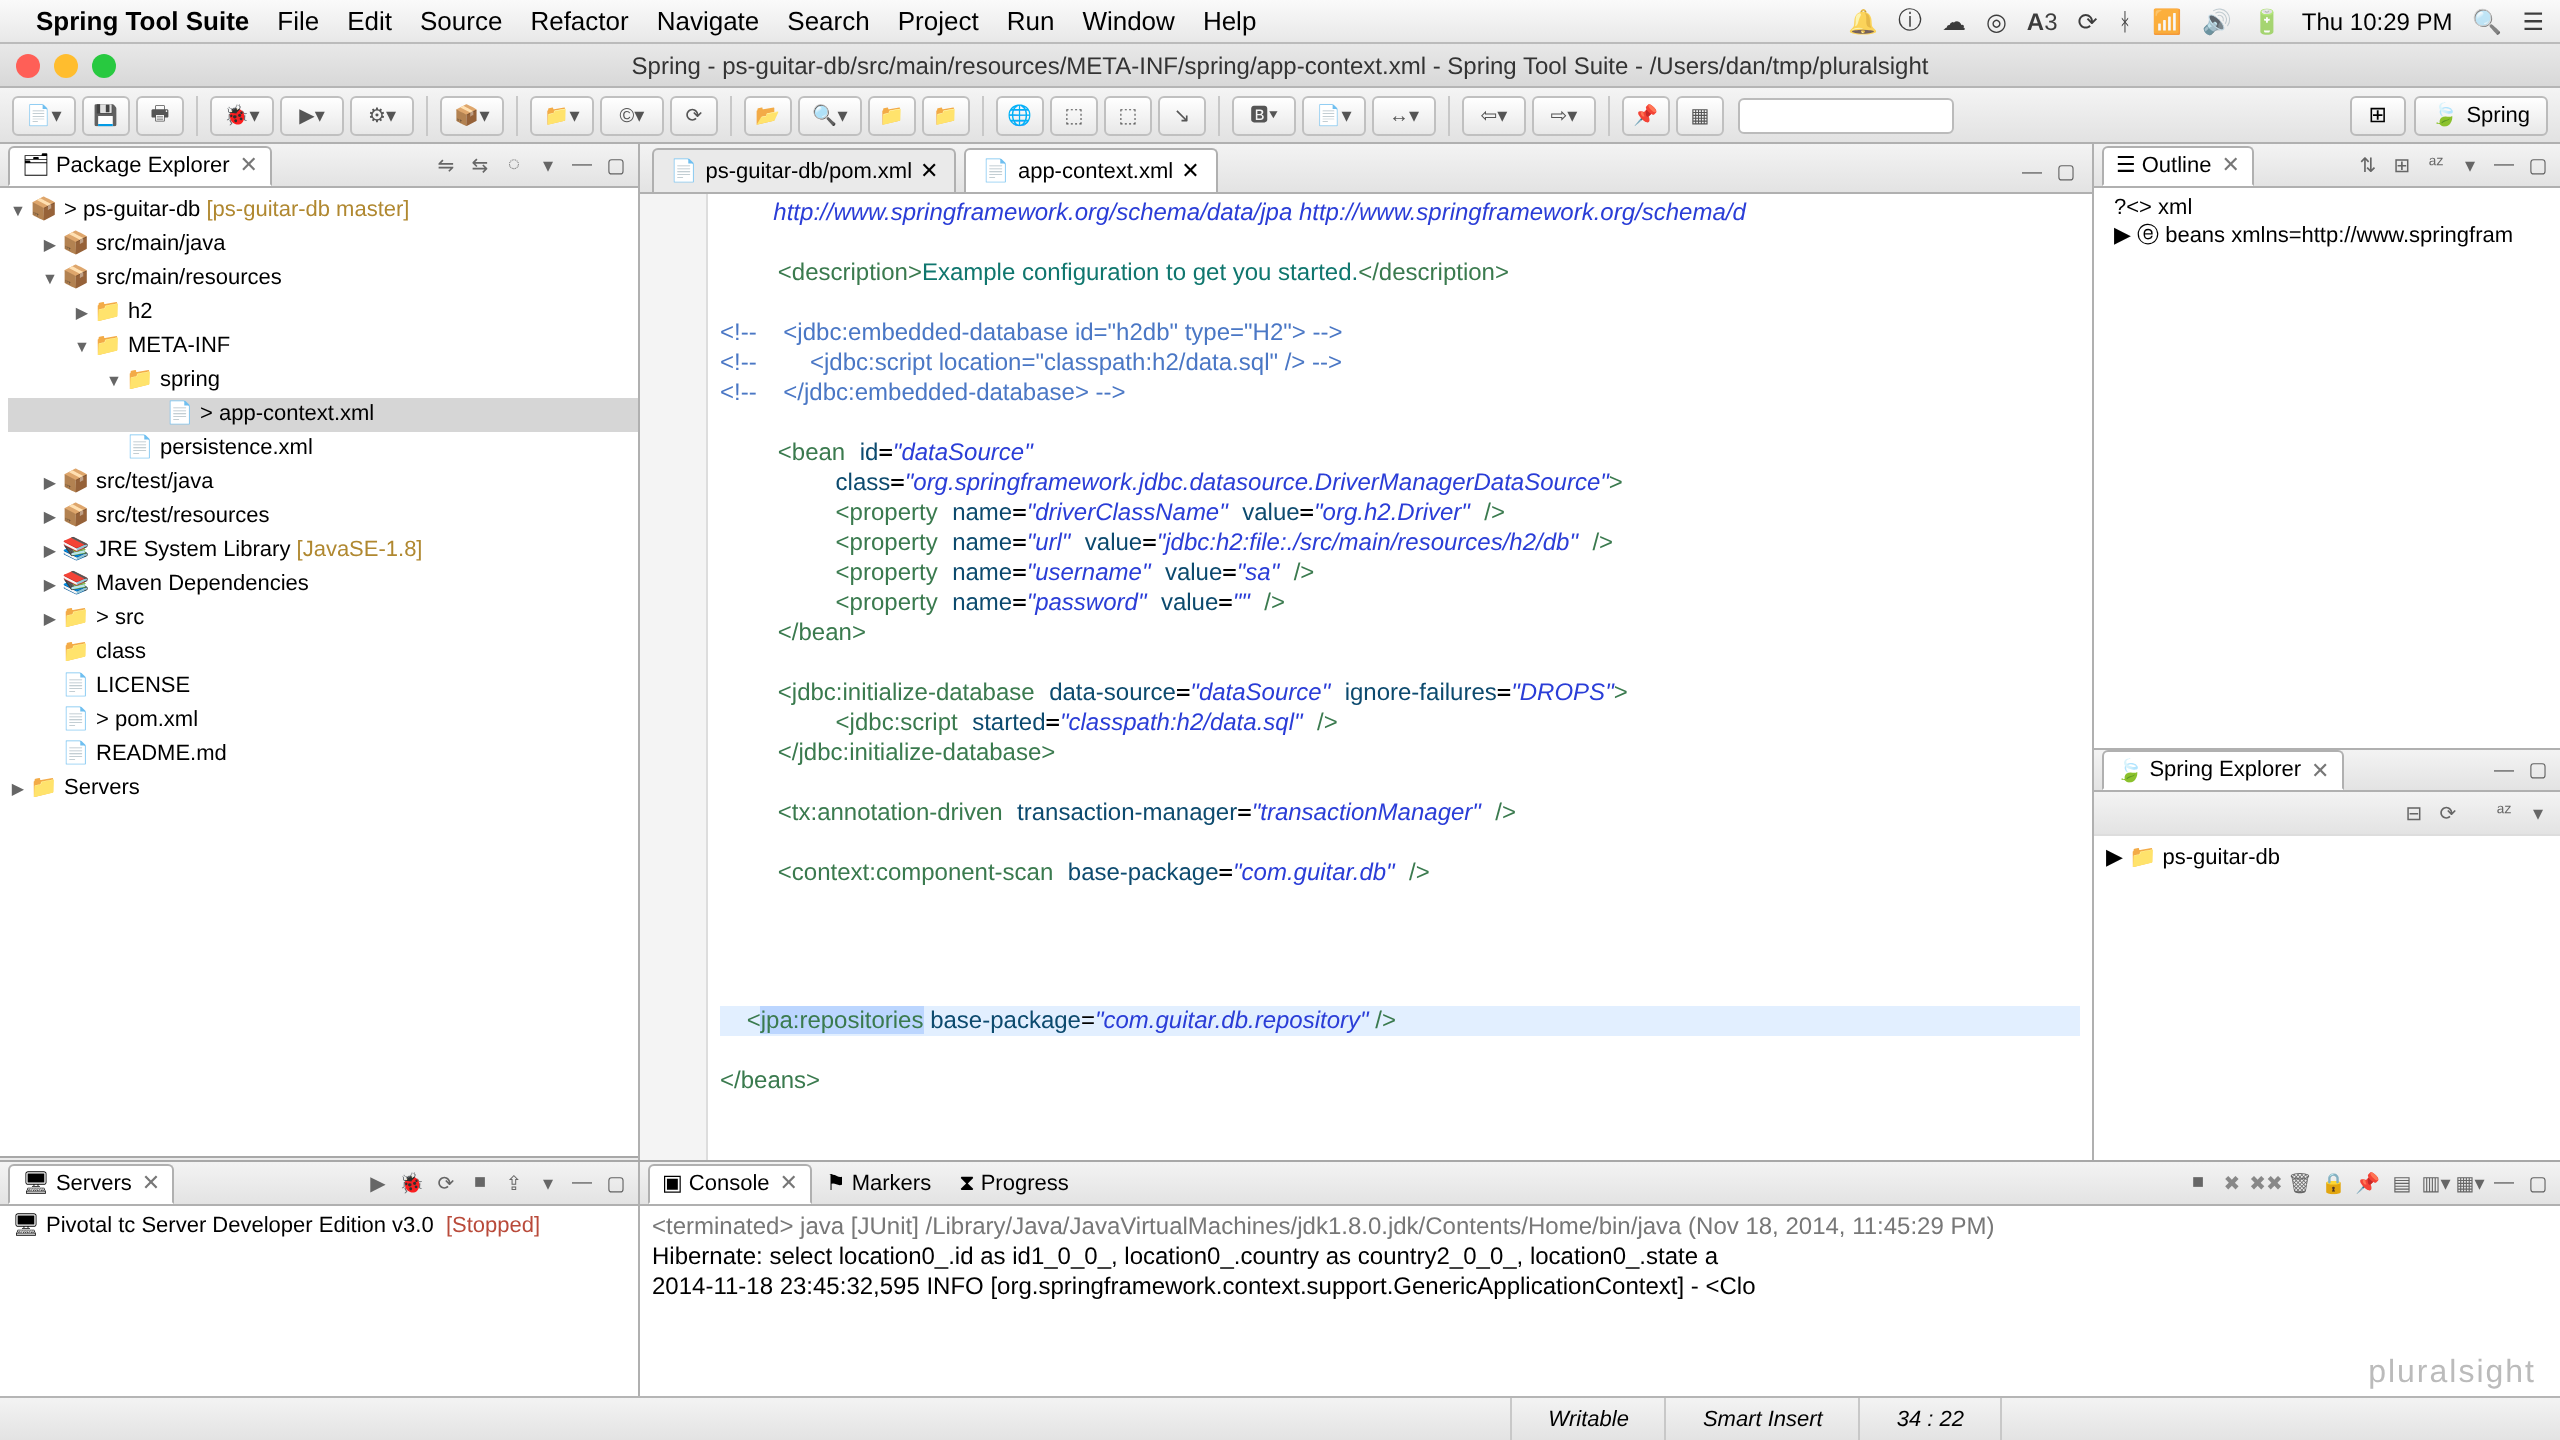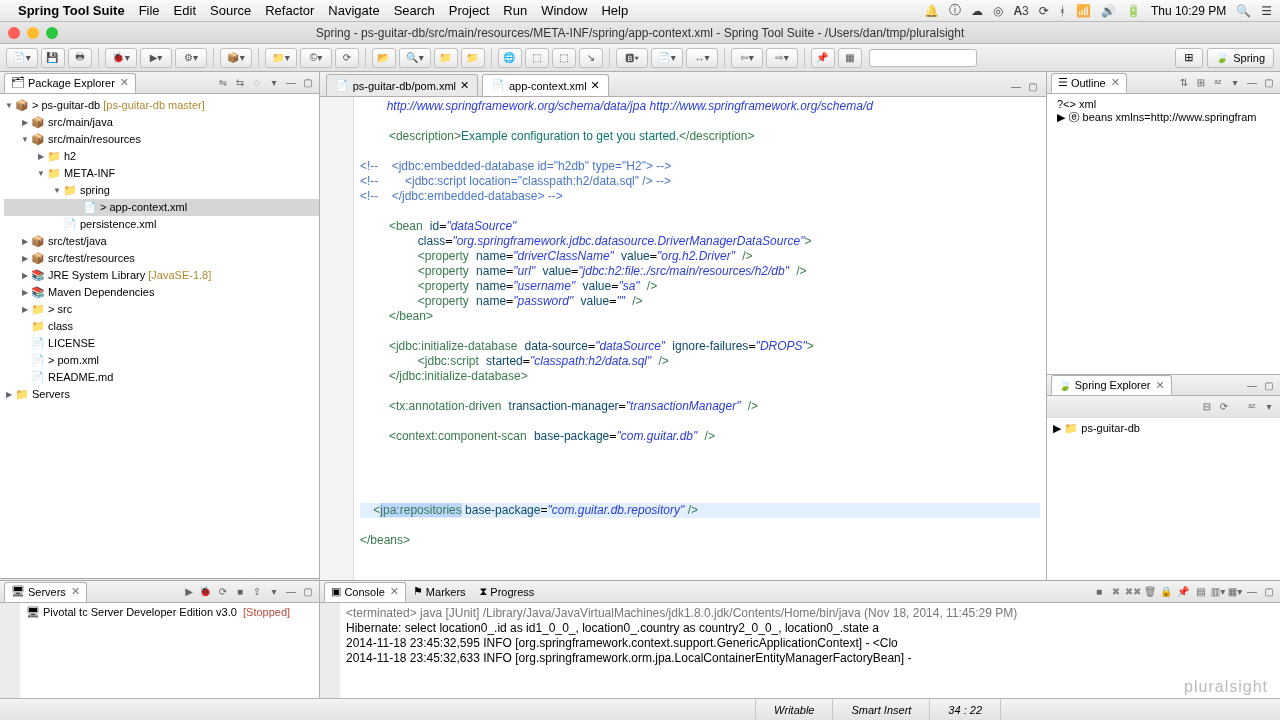--- a/index.html
+++ b/index.html
@@ -67,21 +67,21 @@
 .hl-line { background: #e2efff; display: inline-block; width: 100%; margin-top: 44px; }
 .hl-word { background: #bcd6ff; }
 .ed-bottabs { height: 22px; border-top: 1px solid #b0b0b0; background: #ececec; display: flex; }
 .ed-bottabs .bt { padding: 0 9px; border-right: 1px solid #c0c0c0; display: flex; align-items: center; font-size: 11px; background: #e6e6e6; }
 .ed-bottabs .bt.active { background: #fff; }
 
 
 .bottom { height: 120px; display: flex; border-top: 1px solid #a8a8a8; }
 .bottom .bl { width: 320px; border-right: 1px solid #b0b0b0; display: flex; flex-direction: column; }
 .bottom .br { flex: 1; display: flex; flex-direction: column; }
-.servers-body, .console-body { flex: 1; background: #fff; overflow: hidden; font-size: 11px; padding: 3px 6px; margin-left: 20px; }
+.servers-body, .console-body { flex: 1; background: #fff; overflow: hidden; font-size: 11px; padding: 3px 6px; }
 .console-body { font-family: Monaco, Menlo, monospace; font-size: 12px; line-height: 15px; white-space: nowrap; }
 .console-body .term { color: #777; }
 .stopped { color: #b94a3a; }
 
 
 .outline-body { flex: 1; background: #fff; padding: 4px 6px; font-size: 11px; overflow: hidden; }
 .se-body { flex: 1; background: #fff; padding: 4px 6px; font-size: 11px; }
 
 
 .statusbar { height: 22px; background: linear-gradient(#f3f3f3,#e3e3e3); border-top: 1px solid #b5b5b5; display: flex; align-items: center; font-size: 11px; }
@@ -487,21 +487,20 @@
         <span>▥▾</span>
         <span>▦▾</span>
         <span>—</span>
         <span>▢</span>
       </div>
     </div>
     <div class="console-body">
 <div class="term">&lt;terminated&gt; java [JUnit] /Library/Java/JavaVirtualMachines/jdk1.8.0.jdk/Contents/Home/bin/java (Nov 18, 2014, 11:45:29 PM)</div>
 <div>Hibernate: select location0_.id as id1_0_0_, location0_.country as country2_0_0_, location0_.state a</div>
 <div>2014-11-18 23:45:32,595 INFO [org.springframework.context.support.GenericApplicationContext] - &lt;Clo</div>
-<div>2014-11-18 23:45:32,633 INFO [org.springframework.orm.jpa.LocalContainerEntityManagerFactoryBean] -</div>
     </div>
   </div>
 </div>
 
 <div class="statusbar">
   <div class="spacer"></div>
   <div class="cell">Writable</div>
   <div class="cell">Smart Insert</div>
   <div class="cell">34 : 22</div>
   <div class="cell" style="width:280px"></div>

